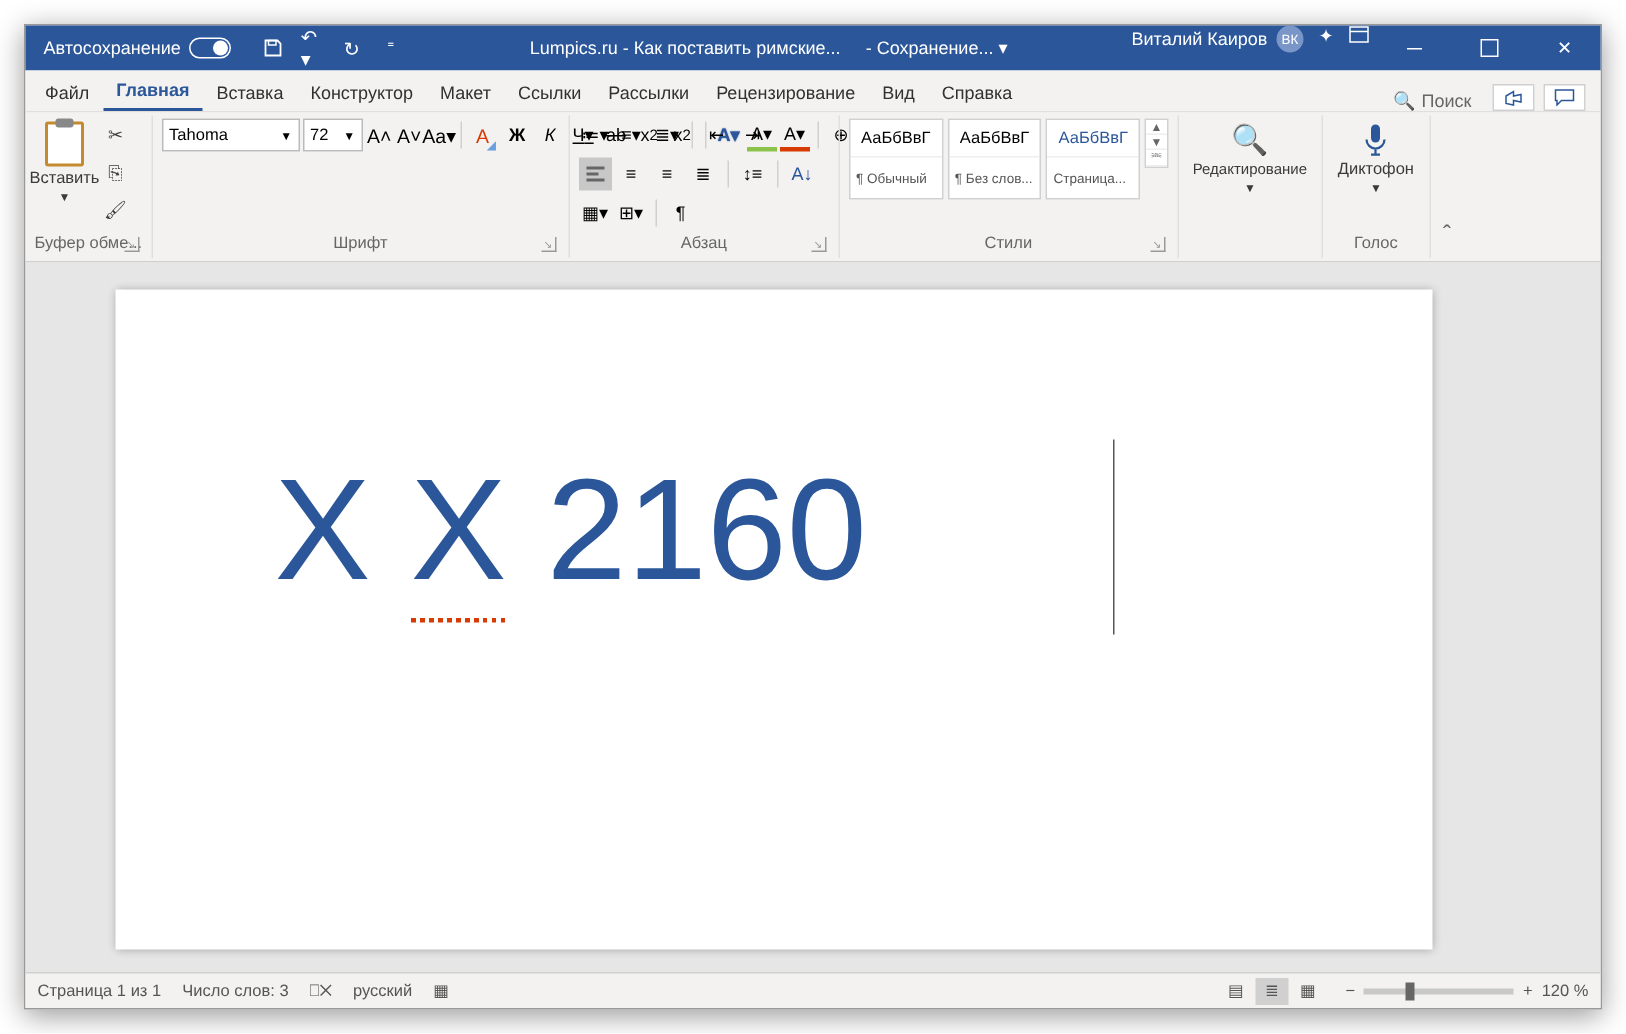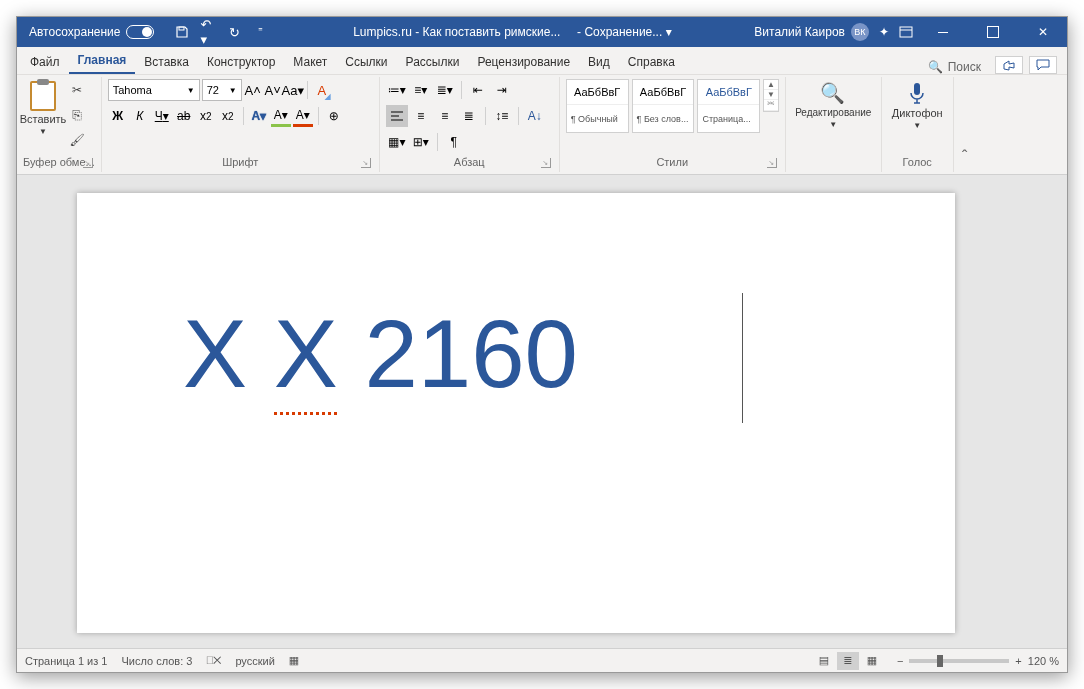--- a/index.html
+++ b/index.html
@@ -6,21 +6,21 @@
 body{background:#fff;width:1084px;height:689px;overflow:hidden;position:relative}
 .window{width:1052px;height:657px;margin:16px;background:#fff;border:1px solid #999;box-shadow:0 4px 18px rgba(0,0,0,.4);display:flex;flex-direction:column}
 .titlebar{height:30px;background:#2b579a;display:flex;align-items:center;color:#fff;font-size:12px}
 .titlebar .left{display:flex;align-items:center;gap:6px;padding:0 6px}
 .autoswitch{display:flex;align-items:center;gap:6px;padding:2px 6px}
 .switch{width:28px;height:14px;border:1px solid #fff;border-radius:8px;display:flex;align-items:center;justify-content:flex-end;padding:1px}
 .switch .knob{width:10px;height:10px;background:#fff;border-radius:50%}
 .qat{display:flex;gap:10px;margin-left:8px;align-items:center}
 .qat span{width:16px;height:16px;display:flex;align-items:center;justify-content:center;color:#fff;font-size:13px}
 .title-center{flex:1;text-align:center;white-space:nowrap;overflow:hidden}
-.titlebar .right{display:flex;align-items:center;gap:10px;padding:0 4px}
+.titlebar .right{display:flex;align-items:flex-start;gap:10px;padding:0 4px}
 .user{display:flex;align-items:center;gap:6px}
 .avatar{width:18px;height:18px;border-radius:50%;background:#7a95c7;font-size:9px;display:flex;align-items:center;justify-content:center}
 .winbtn{width:40px;height:30px;display:flex;align-items:center;justify-content:center;font-size:12px}
 .winbtn.min::before{content:"";width:10px;height:1px;background:#fff}
 .winbtn.max::before{content:"";width:10px;height:10px;border:1px solid #fff}
 .winbtn.close::before{content:"✕";color:#fff}
 .tabs{height:28px;background:#f3f2f1;display:flex;align-items:flex-end;padding:0 4px;font-size:12px;color:#323130;border-bottom:1px solid #e1dfdd}
 .tab{padding:5px 9px;cursor:pointer}
 .tab.active{border-bottom:2px solid #2b579a;color:#2b579a;font-weight:700}
 .tabs .spacer{flex:1}
@@ -162,21 +162,21 @@
         <div class="vstack">
           <div class="smbtn">✂</div>
           <div class="smbtn">⎘</div>
           <div class="smbtn">🖌</div>
         </div>
       </div>
       <div class="label"><span>Буфер обме...</span><span class="launcher">↘</span></div>
     </div>
 
     <div class="group" style="width:278px">
-      <div class="body" style="flex-direction:column;gap:4px">
+      <div class="body" style="flex-direction:row;gap:4px">
         <div class="row">
           <div class="fontname">
               <span>Tahoma</span>
               <span style="margin-left:auto;font-size:8px">▼</span>
             </div>
           <div class="fontsize">
               <span>72</span>
               <span style="margin-left:auto;font-size:8px">▼</span>
             </div>
           <div class="a-btn">A˄</div>

